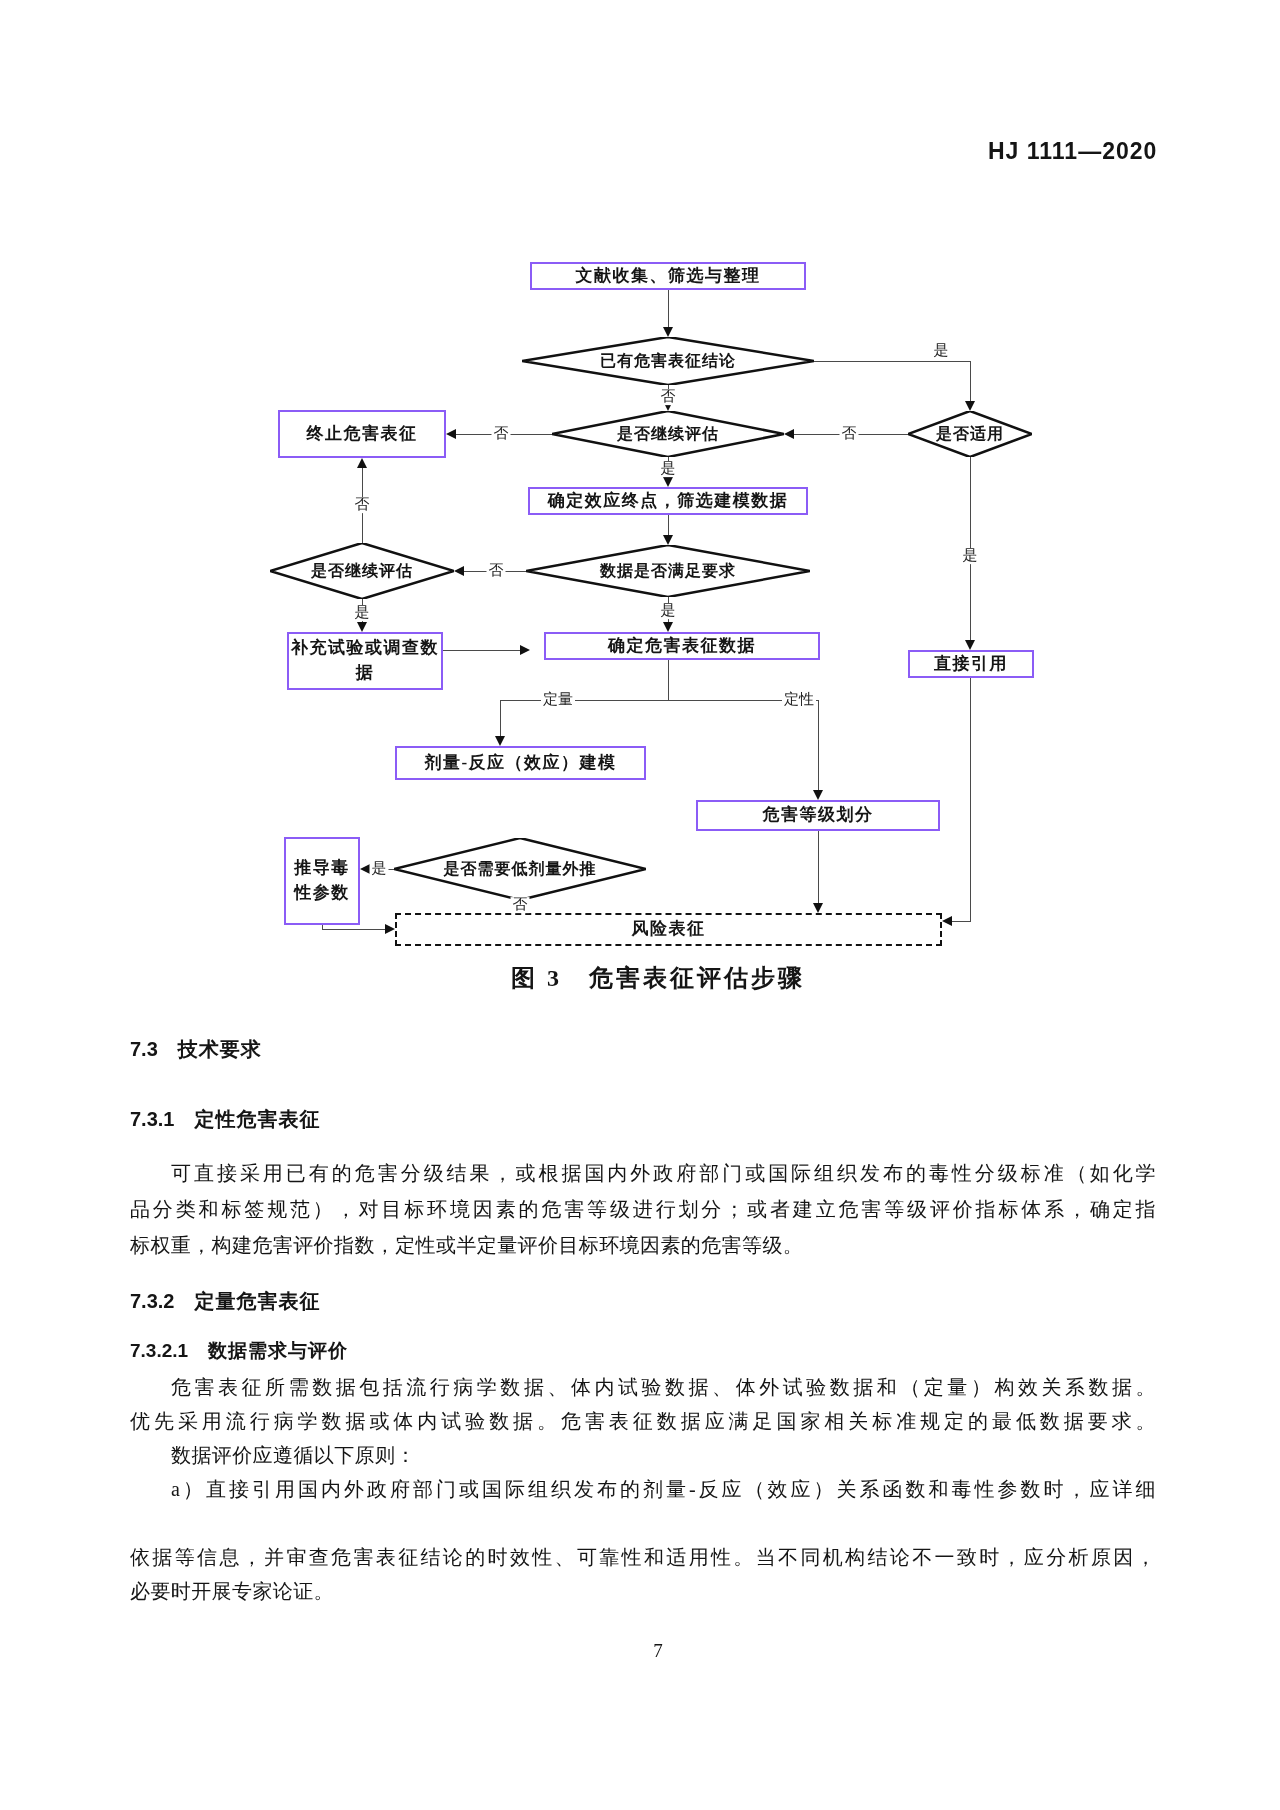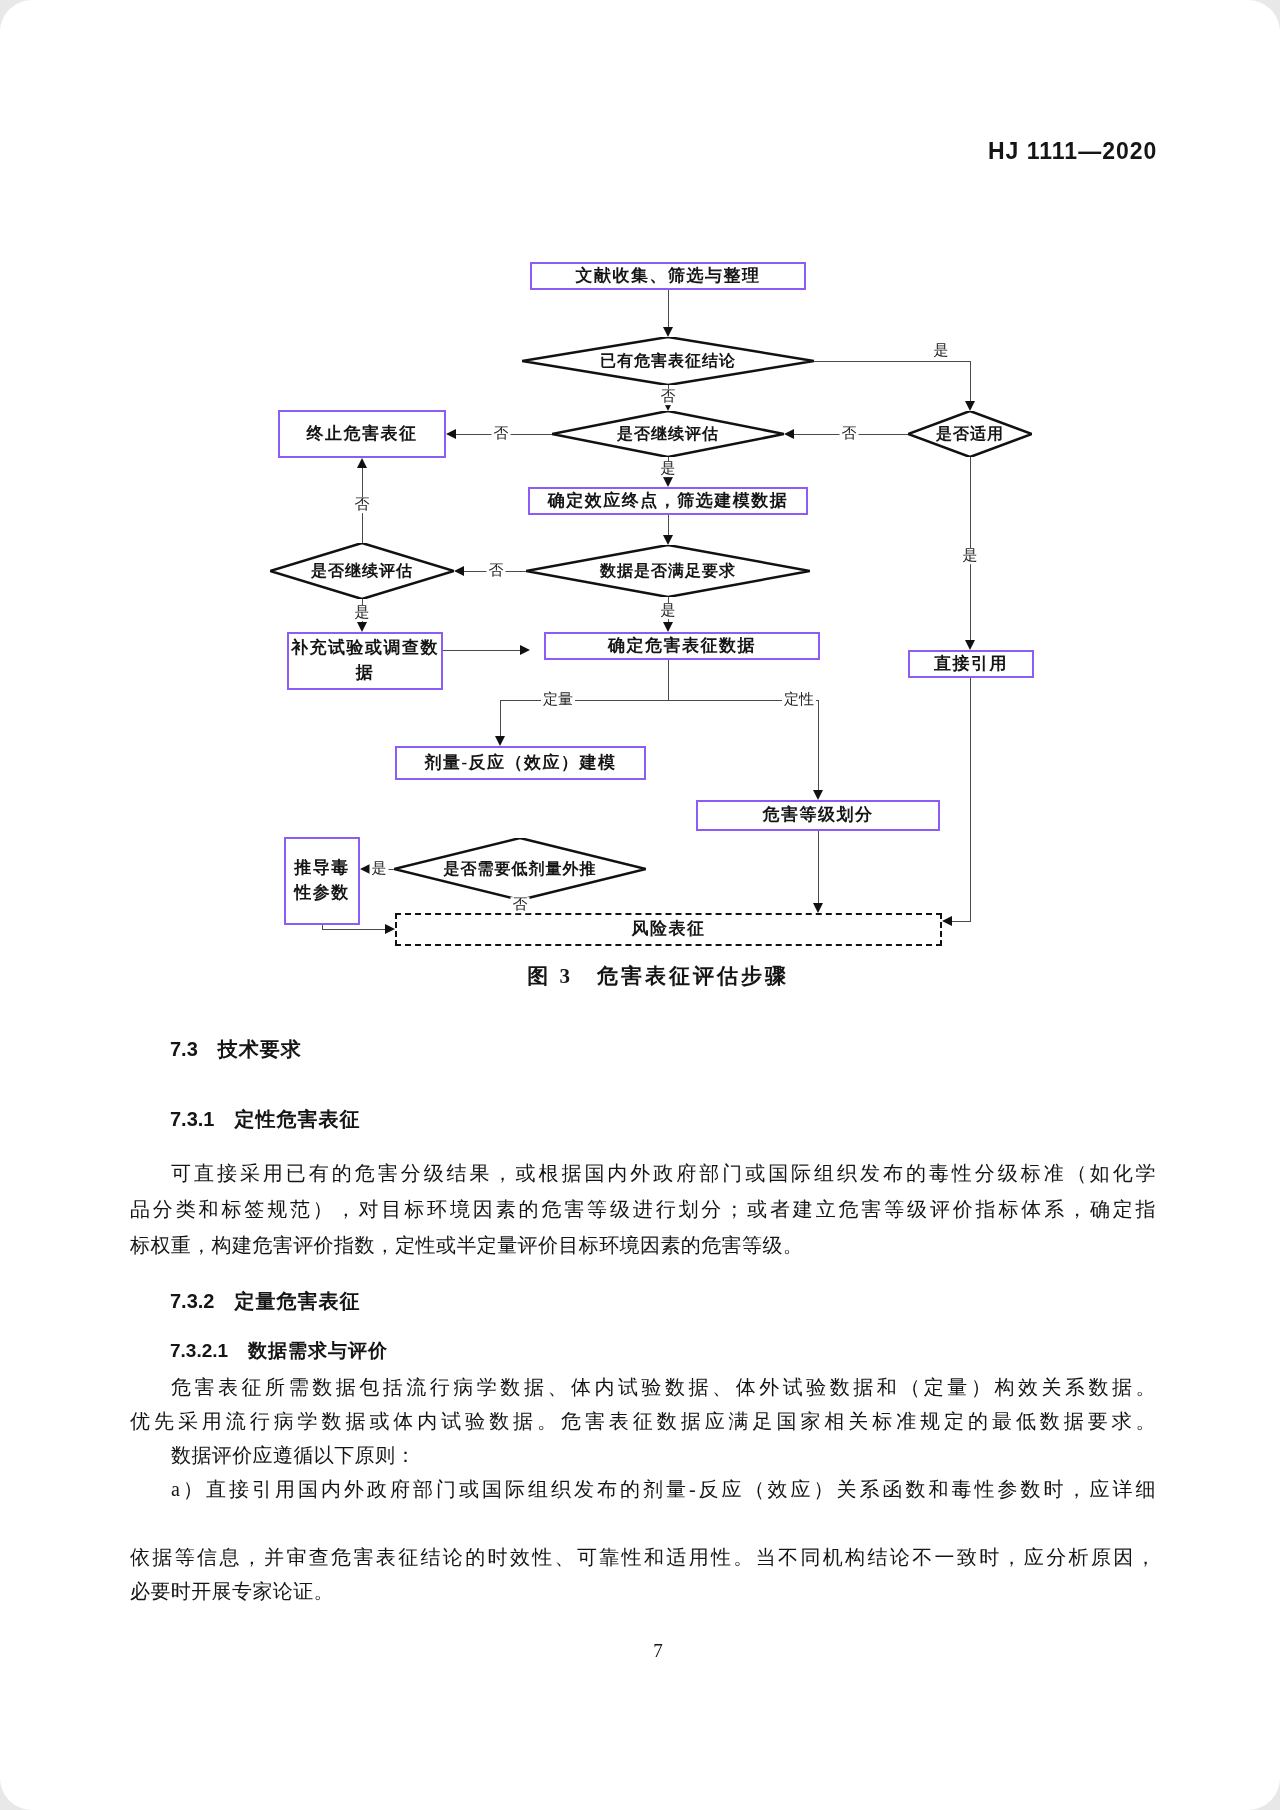--- a/index.html
+++ b/index.html
@@ -1,21 +1,20 @@
 <!DOCTYPE html>
 <html><head>
 <meta charset="utf-8">
 <style>
   * { box-sizing: border-box; }
   html,body { margin:0; padding:0; background:#e8e8e8; }
   .page {
     position:relative; width:1280px; height:1810px; margin:0 auto;
     background:#ffffff; color:#151515; overflow:hidden;
     font-family:"Liberation Serif","DejaVu Serif",serif;
-    border-radius:32px;
   }
   .hdr {
     position:absolute; font-family:"Liberation Sans","DejaVu Sans",sans-serif;
     font-weight:600; font-size:23px; letter-spacing:1px;
   }
   
   .hl,.vl { position:absolute; background:#4a4a4a; }
   .hl { height:1px; } .vl { width:1px; }
   .ah { position:absolute; width:0; height:0; }
   .ah.down  { border-left:5px solid transparent; border-right:5px solid transparent; border-top:10px solid #111; }
@@ -34,28 +33,28 @@
     position:absolute; left:0; top:0; right:0; bottom:0;
     display:flex; align-items:center; justify-content:center;
     font-size:16px; font-weight:600; letter-spacing:1px; white-space:nowrap;
   }
   .elab {
     position:absolute; transform:translate(-50%,-50%);
     font-size:15px; line-height:1.05; background:#fff; padding:0 2px; color:#222;
   }
   .caption {
     position:absolute; left:130px; width:1056px; text-align:center;
-    font-weight:700; font-size:21px; letter-spacing:3px;
+    font-weight:700; font-size:24px; letter-spacing:3px;
   }
   .h1 {
     position:absolute; left:130px;
     font-family:"Liberation Sans","DejaVu Sans",sans-serif;
     font-weight:700; font-size:20px; letter-spacing:1px;
   }
-  .h1 .num { margin-right:20px; letter-spacing:0;margin-left:40px; }
+  .h1 .num { margin-right:20px; letter-spacing:0; }
   .h2 { font-size:19px; }
   .bline {
     position:absolute; left:130px; width:1026px;
     font-size:20px; letter-spacing:0.4px; line-height:1.3;
   }
   .bline.ind { padding-left:41px; }
   .bline.fill { text-align:justify; text-align-last:justify; }
   .pnum { position:absolute; left:130px; width:1056px; text-align:center; font-size:19px; }
 </style>
 </head>

